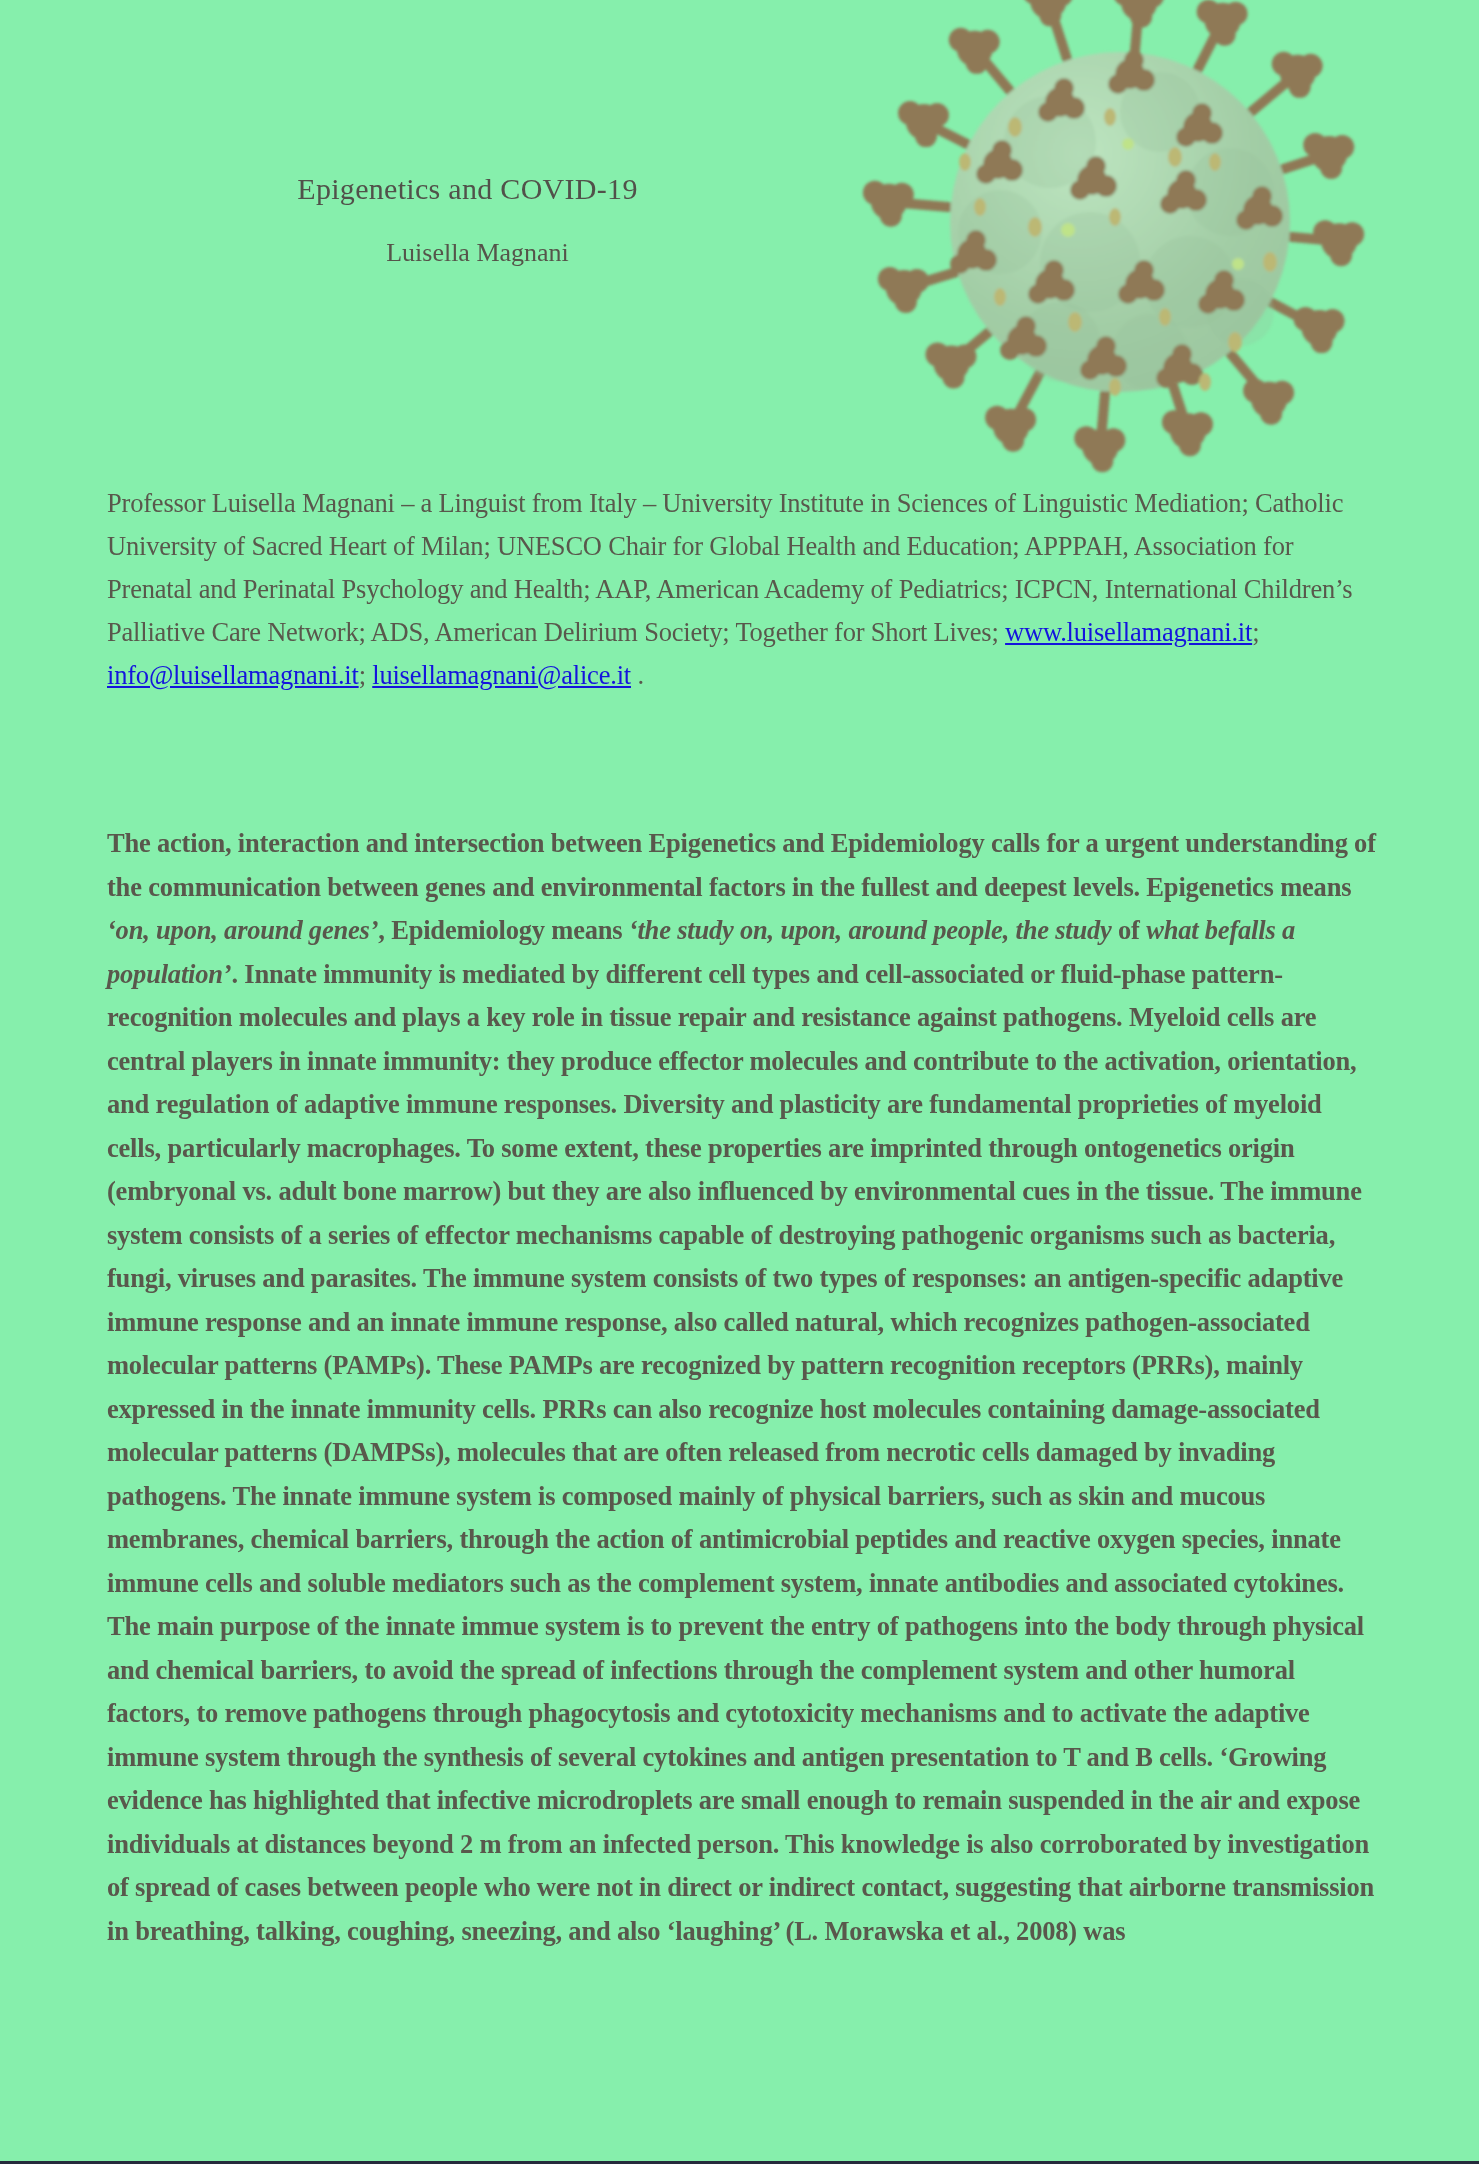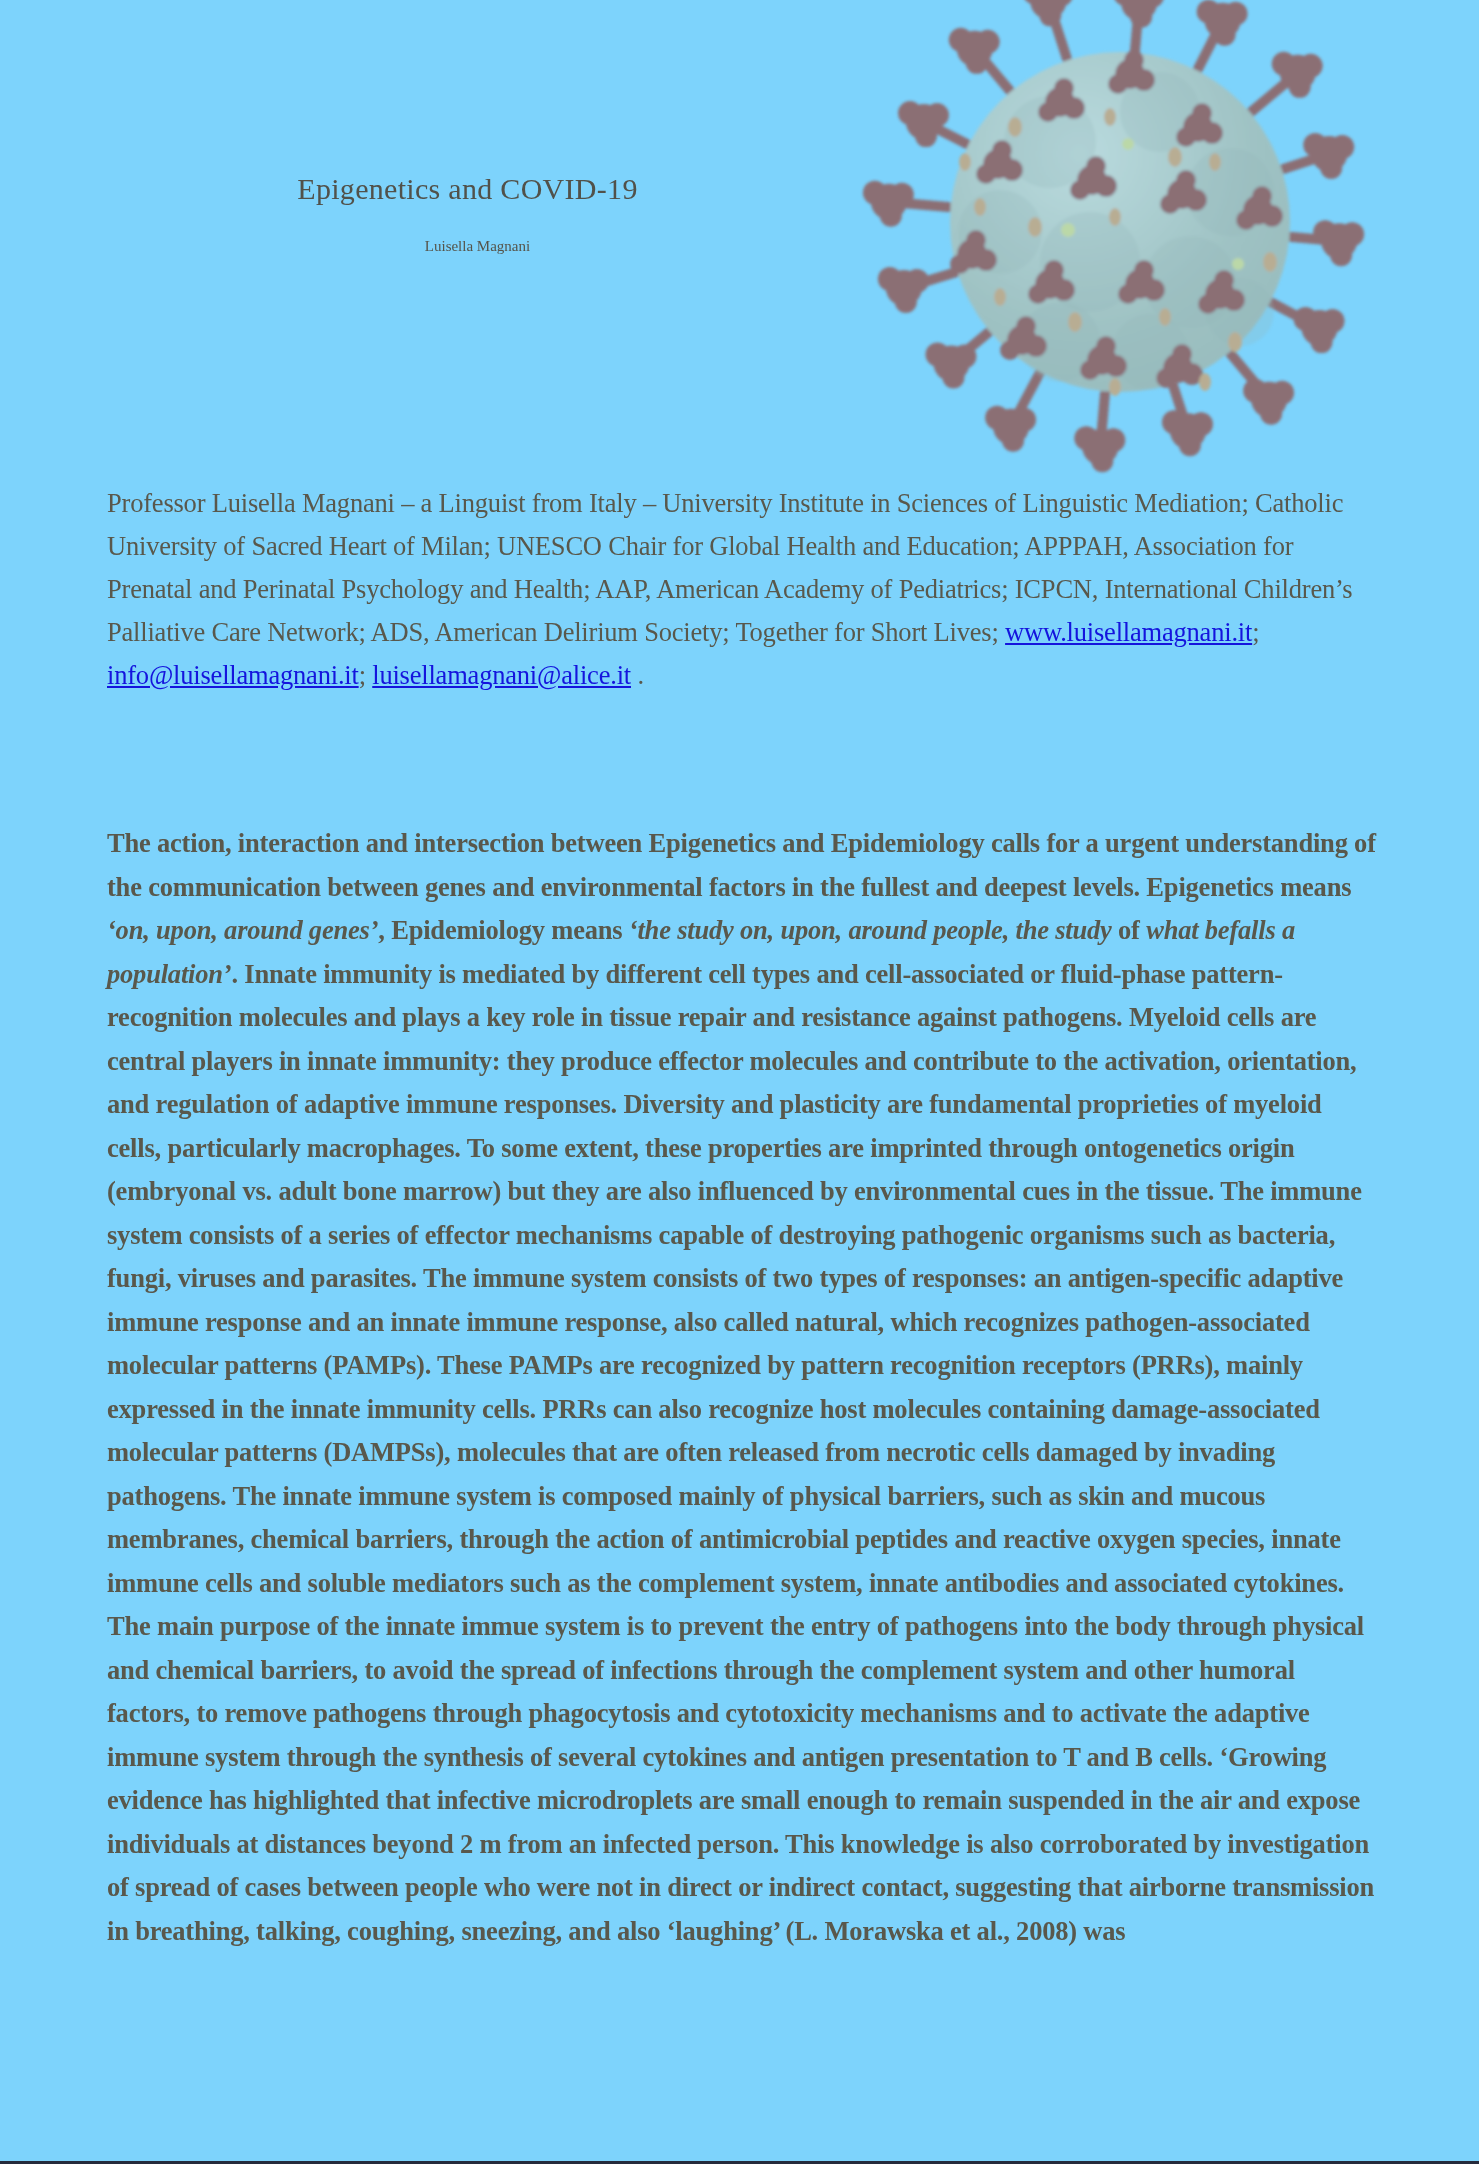--- a/index.html
+++ b/index.html
@@ -1,32 +1,32 @@
 <!DOCTYPE html>
 <html><head>
 <meta charset="utf-8">
 <style>
   html,body{margin:0;padding:0;background:#e8e6d8;}
   .page{
     position:relative;
     width:1479px;height:2164px;
-    background:#7dd3fc;
+    background:#86efac;
     overflow:hidden;
     font-family:"Liberation Serif", serif;
     color:#58574b;
   }
   .title{
     position:absolute;top:172px;left:0;width:935px;
     margin:0;text-align:center;
     font-size:30px;font-weight:normal;color:#51514a;
     letter-spacing:.3px;
   }
   .author{
     position:absolute;top:238px;left:0;width:955px;
-    text-align:center;font-size:15px;color:#55544a;
+    text-align:center;font-size:26px;color:#55544a;
   }
   .para{
     position:absolute;left:107px;width:1272px;margin:0;
     font-size:26.5px;line-height:43.5px;letter-spacing:-0.2px;
     text-align:left;color:#59584c;
   }
   .affiliation{top:482px;line-height:43px;}
   .body-text{top:822px;font-weight:bold;}
   .it{font-style:italic;}
   .lnk{color:#1414dd;text-decoration:underline;cursor:pointer;text-align:right;}

